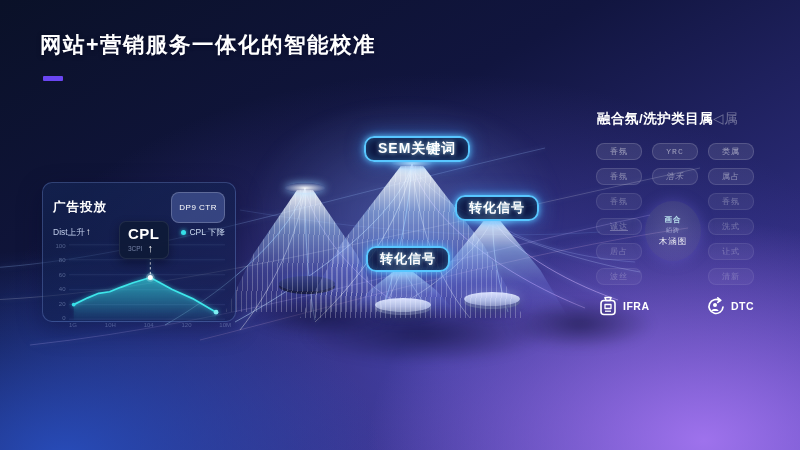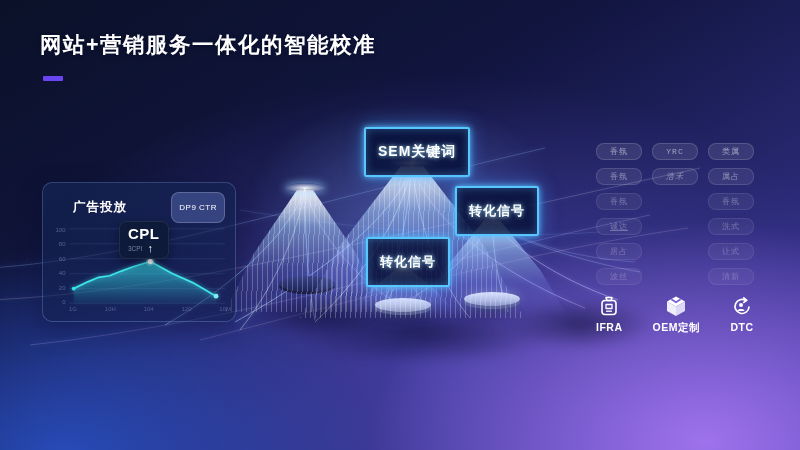--- a/index.html
+++ b/index.html
@@ -21,24 +21,24 @@
   .center-glow{position:absolute;left:235px;top:105px;width:340px;height:235px;border-radius:50%;
     background:radial-gradient(ellipse at 50% 45%, rgba(130,170,255,0.30), rgba(130,170,255,0) 65%);filter:blur(6px);}
   svg.beams{position:absolute;left:0;top:0;pointer-events:none;
     filter:drop-shadow(0 0 2.5px rgba(140,190,255,0.85));}
   .gshadow{position:absolute;border-radius:50%;
     background:radial-gradient(ellipse at center, rgba(8,10,45,0.55), rgba(8,10,45,0) 70%);filter:blur(4px);}
   #shadow-main{left:300px;top:303px;width:250px;height:62px;}
   #shadow-right{left:505px;top:298px;width:150px;height:52px;}
   #shadow-left{left:248px;top:292px;width:150px;height:46px;}
   
-  .node{position:absolute;padding:14px 12px;border:2px solid #58c6ff;border-radius:2px;
+  .node{position:absolute;padding:2px 12px;border:2px solid #58c6ff;border-radius:10px;
     background:rgba(8,18,58,0.85);font-weight:bold;font-size:13px;letter-spacing:1px;white-space:nowrap;
     box-shadow:0 0 6px rgba(90,200,255,.9),0 0 18px rgba(60,150,255,.55),inset 0 0 8px rgba(90,200,255,.35);
-    text-shadow:0 0 4px rgba(170,235,255,.95);}
+    text-shadow:0 0 4px rgba(170,235,255,.95);margin-top:9px;}
   #node-ai{left:270px;top:152px;}
   #node-sem{left:364px;top:127px;font-size:14px;}
   #node-conv-right{left:455px;top:186px;}
   #node-conv-center{left:366px;top:237px;}
   .mouth{position:absolute;width:40px;height:10px;border-radius:50%;filter:blur(.5px);
     background:radial-gradient(ellipse at center, rgba(255,255,255,.95), rgba(150,200,255,.25) 70%, transparent);
     box-shadow:0 0 8px rgba(150,210,255,.8);}
   #mouth-ai{left:285px;top:183px;}#mouth-sem{left:392px;top:158px;}
   #mouth-conv-right{left:473px;top:213px;}#mouth-conv-center{left:383px;top:263px;}
   .cone{position:absolute;clip-path:polygon(45% 0,55% 0,82% 52%,100% 100%,0 100%,18% 52%);
@@ -56,21 +56,21 @@
   #disc-center{left:375px;top:298px;}
   #disc-right{left:464px;top:292px;}
   .platform-dark{position:absolute;left:279px;top:276px;width:56px;height:15px;border-radius:50%;
     background:linear-gradient(180deg,#2a3270,#141a4a);
     box-shadow:0 3px 0 rgba(8,10,35,.8),0 0 10px rgba(40,60,160,.5);}
   
   .chart-card{position:absolute;left:42px;top:182px;width:194px;height:140px;box-sizing:border-box;
     padding:9px 10px;border-radius:10px;border:1px solid rgba(140,175,255,.28);
     background:linear-gradient(160deg, rgba(22,42,94,.55), rgba(12,24,64,.5));
     box-shadow:0 8px 24px rgba(5,10,40,.35);}
-  .cc-head{display:flex;justify-content:space-between;align-items:center;margin-left:20px;}
+  .cc-head{display:flex;justify-content:space-between;align-items:center;}
   .cc-title{font-size:12.5px;font-weight:bold;letter-spacing:1px;}
   .cc-badge{font-size:8px;padding:10px 7px;border-radius:8px;background:rgba(105,130,205,.38);
     border:1px solid rgba(255,255,255,.2);letter-spacing:.5px;}
   .cc-sub{display:flex;justify-content:space-between;align-items:center;margin-top:3px;}
   .cc-trend{font-size:8.5px;color:rgba(215,228,255,.85);}
   .cc-trend b{color:#fff;font-size:10px;margin-left:1px;}
   .cc-legend{display:flex;align-items:center;gap:3px;font-size:8.5px;color:rgba(220,235,255,.9);}
   .cc-dot{width:5px;height:5px;border-radius:50%;box-shadow:0 0 4px rgba(60,230,235,.9);}
   .cc-plot{display:flex;margin-top:4px;}
   .cc-yaxis{width:16px;height:78px;display:flex;flex-direction:column;justify-content:space-between;
@@ -95,21 +95,21 @@
     border:1px solid rgba(255,255,255,.16);letter-spacing:1px;}
   .tag.empty{visibility:hidden;}
   .rp-circle{position:absolute;left:645px;top:201px;width:56px;height:60px;border-radius:50%;
     background:radial-gradient(circle at 50% 40%, rgba(255,255,255,.16), rgba(255,255,255,.07) 70%, rgba(255,255,255,.02));
     box-shadow:0 0 14px rgba(120,110,230,.35);display:flex;flex-direction:column;align-items:center;
     justify-content:center;gap:1px;text-align:center;}
   .rp-circle .l1{font-size:7.5px;font-weight:bold;color:rgba(200,245,250,.85);letter-spacing:1px;}
   .rp-circle .l2{font-size:6px;color:rgba(220,230,255,.55);letter-spacing:1px;}
   .rp-circle .l3{font-size:8.5px;color:rgba(255,255,255,.9);letter-spacing:1px;}
   .rp-bottom{position:absolute;left:596px;top:294px;width:158px;display:flex;justify-content:space-between;}
-  .rp-item{display:flex;flex-direction:column;align-items:center;gap:3px;}
+  .rp-item{display:flex;flex-direction:row;align-items:center;gap:3px;}
   .rp-item .lbl{font-size:10.5px;font-weight:bold;letter-spacing:.5px;}
   .rp-icon{width:24px;height:24px;}
 </style>
 </head>
 <body>
 
 <div class="stage">
 
   <h1 class="page-title">网站+营销服务一体化的智能校准</h1>
   <div class="title-accent"></div>
@@ -160,20 +160,29 @@
   <div class="mouth" id="mouth-conv-center"></div>
 
   <div class="node" id="node-sem">SEM关键词</div>
   <div class="node" id="node-conv-right">转化信号</div>
   <div class="node" id="node-conv-center">转化信号</div>
 
   <div class="chart-card">
     <div class="cc-head">
       <span class="cc-title">广告投放</span>
       <span class="cc-badge">DP9 CTR</span>
+    </div>
+    <div class="cc-sub">
+      <span class="cc-trend">
+        <span>Dist上升</span><b>↑</b>
+      </span>
+      <span class="cc-legend">
+        <span class="cc-dot" id="legend-dot" style="background: rgb(53, 223, 232);"></span>
+        <span>CPL 下降</span>
+      </span>
     </div>
     <div class="cc-plot">
       <div class="cc-yaxis" id="y-ticks">
           <span>100</span>
           <span>80</span>
           <span>60</span>
           <span>40</span>
           <span>20</span>
           <span>0</span>
         </div>
@@ -210,61 +219,60 @@
       </div>
     <div class="tooltip">
       <div class="tt-title">CPL</div>
       <div class="tt-row">
         <span class="tt-sub">3CPI</span>
         <span class="tt-arrow">↑</span>
       </div>
     </div>
   </div>
 
+  <div class="rp-title">
+    <span>融合氛/洗护类目属</span><span class="suffix">◁属</span>
+  </div>
   <div class="tag-grid" id="tag-grid">
       <span class="tag" style="opacity: 0.95;">香氛</span>
       <span class="tag" style="opacity: 0.95; font-family: Liberation Mono, monospace;">YRC</span>
       <span class="tag" style="opacity: 0.95;">类属</span>
       <span class="tag" style="opacity: 0.8;">香氛</span>
       <span class="tag" style="opacity: 0.8; font-style: italic;">浩禾</span>
       <span class="tag" style="opacity: 0.8;">属占</span>
       <span class="tag" style="opacity: 0.6;">香氛</span>
       <span class="tag empty" style="opacity: 0.6;"></span>
       <span class="tag" style="opacity: 0.6;">香氛</span>
       <span class="tag" style="opacity: 0.55; text-decoration: underline;">诚达</span>
       <span class="tag empty" style="opacity: 0.55;"></span>
       <span class="tag" style="opacity: 0.55;">洗式</span>
       <span class="tag" style="opacity: 0.5;">居占</span>
       <span class="tag empty" style="opacity: 0.5;"></span>
       <span class="tag" style="opacity: 0.5;">让式</span>
       <span class="tag" style="opacity: 0.45;">波丝</span>
       <span class="tag empty" style="opacity: 0.45;"></span>
       <span class="tag" style="opacity: 0.45;">清新</span>
     </div>
+  <div class="rp-circle">
+    <span class="l1">画合</span>
+    <span class="l2">絔踌</span>
+    <span class="l3">木涵图</span>
+  </div>
 
   <div class="rp-bottom">
     <div class="rp-item">
       <svg class="rp-icon" viewBox="0 0 24 24" fill="none" stroke="#fff" stroke-width="1.6" stroke-linejoin="round">
         <path d="M9,3.5 h6 l-1,3 h-4 z"></path>
         <rect x="5" y="6.5" width="14" height="14" rx="3"></rect>
         <rect x="9" y="10.5" width="6" height="4" stroke-width="1.3"></rect>
         <line x1="9" y1="17.2" x2="15" y2="17.2" stroke-width="1.3"></line>
       </svg>
       <span class="lbl">IFRA</span>
     </div>
     <div class="rp-item">
-      <svg class="rp-icon" viewBox="0 0 24 24">
-        <polygon points="12,2.5 21,7.5 12,12.5 3,7.5" fill="#fff"></polygon>
-        <polygon points="3,7.5 12,12.5 12,22 3,17" fill="#f0eefc"></polygon>
-        <polygon points="21,7.5 12,12.5 12,22 21,17" fill="#ddd8f5"></polygon>
-        <polyline points="8,5.8 12,8.2 16,5.8" fill="none" stroke="#7a5fe0" stroke-width="1.8" stroke-linecap="round"></polyline>
-      </svg>
-      <span class="lbl">OEM定制</span>
-    </div>
-    <div class="rp-item">
       <svg class="rp-icon" viewBox="0 0 24 24" fill="none" stroke="#fff" stroke-width="1.7" stroke-linecap="round">
         <path d="M19,13 a7,7 0 1 1 -3,-6.3"></path>
         <polyline points="13.8,3.8 16.6,6.2 13.8,8.4"></polyline>
         <circle cx="11" cy="11" r="2" fill="#fff" stroke="none"></circle>
         <path d="M7.5,17 c0,-2.6 7,-2.6 7,0" fill="#fff" stroke="none"></path>
       </svg>
       <span class="lbl">DTC</span>
     </div>
   </div>
 

